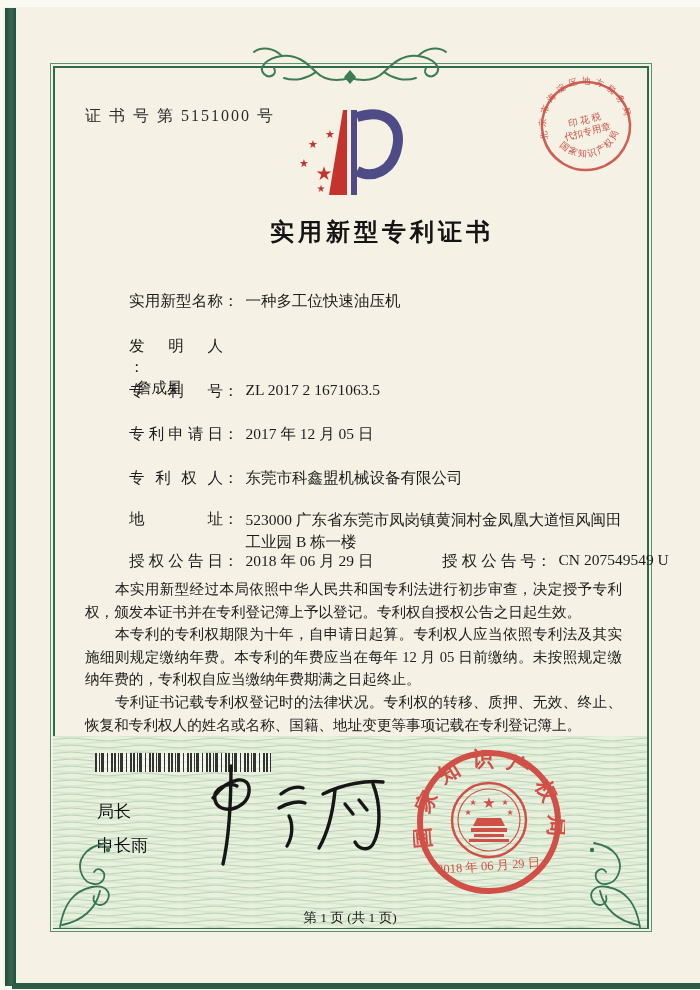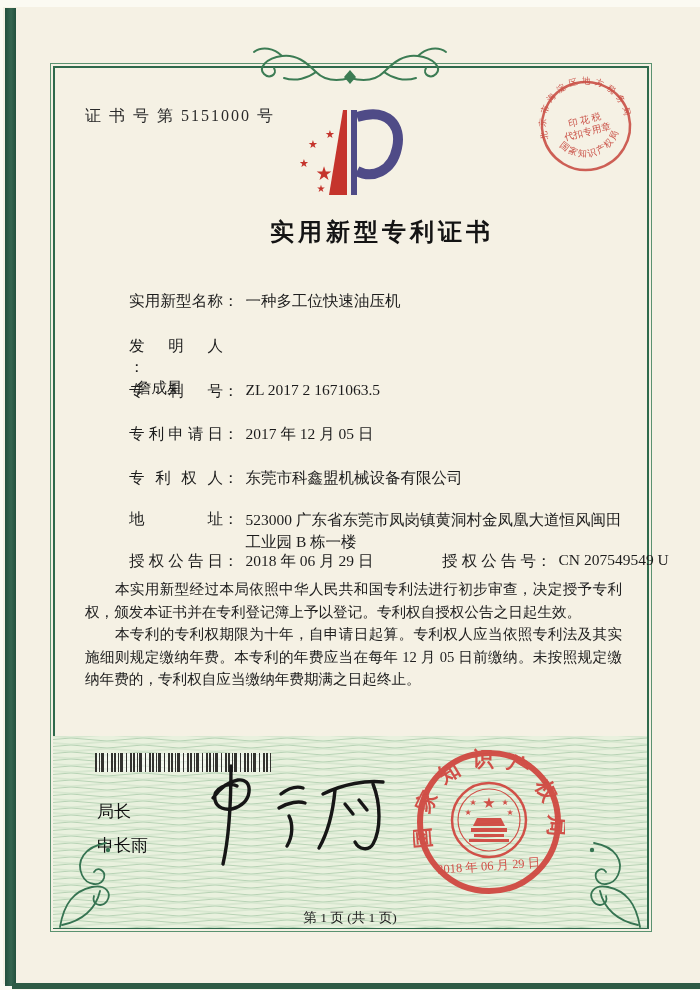--- a/index.html
+++ b/index.html
@@ -157,20 +157,21 @@
   </div>
   <div class="row" style="top:551px;left:398px;">
     <span class="lbl">授权公告号</span>
       <span class="colon">：</span>
     <span class="val">CN 207549549 U</span>
   </div>
 
   <div class="paras">
     <p>本实用新型经过本局依照中华人民共和国专利法进行初步审查，决定授予专利权，颁发本证书并在专利登记簿上予以登记。专利权自授权公告之日起生效。</p>
     <p>本专利的专利权期限为十年，自申请日起算。专利权人应当依照专利法及其实施细则规定缴纳年费。本专利的年费应当在每年 12 月 05 日前缴纳。未按照规定缴纳年费的，专利权自应当缴纳年费期满之日起终止。</p>
+    <p>专利证书记载专利权登记时的法律状况。专利权的转移、质押、无效、终止、恢复和专利权人的姓名或名称、国籍、地址变更等事项记载在专利登记簿上。</p>
   </div>
 
   <div class="barcode"></div>
 
   <div class="director">
     <div>局长</div>
     <div>申长雨</div>
   </div>
 
   <svg class="signature" width="220" height="110" viewBox="0 0 220 110">

